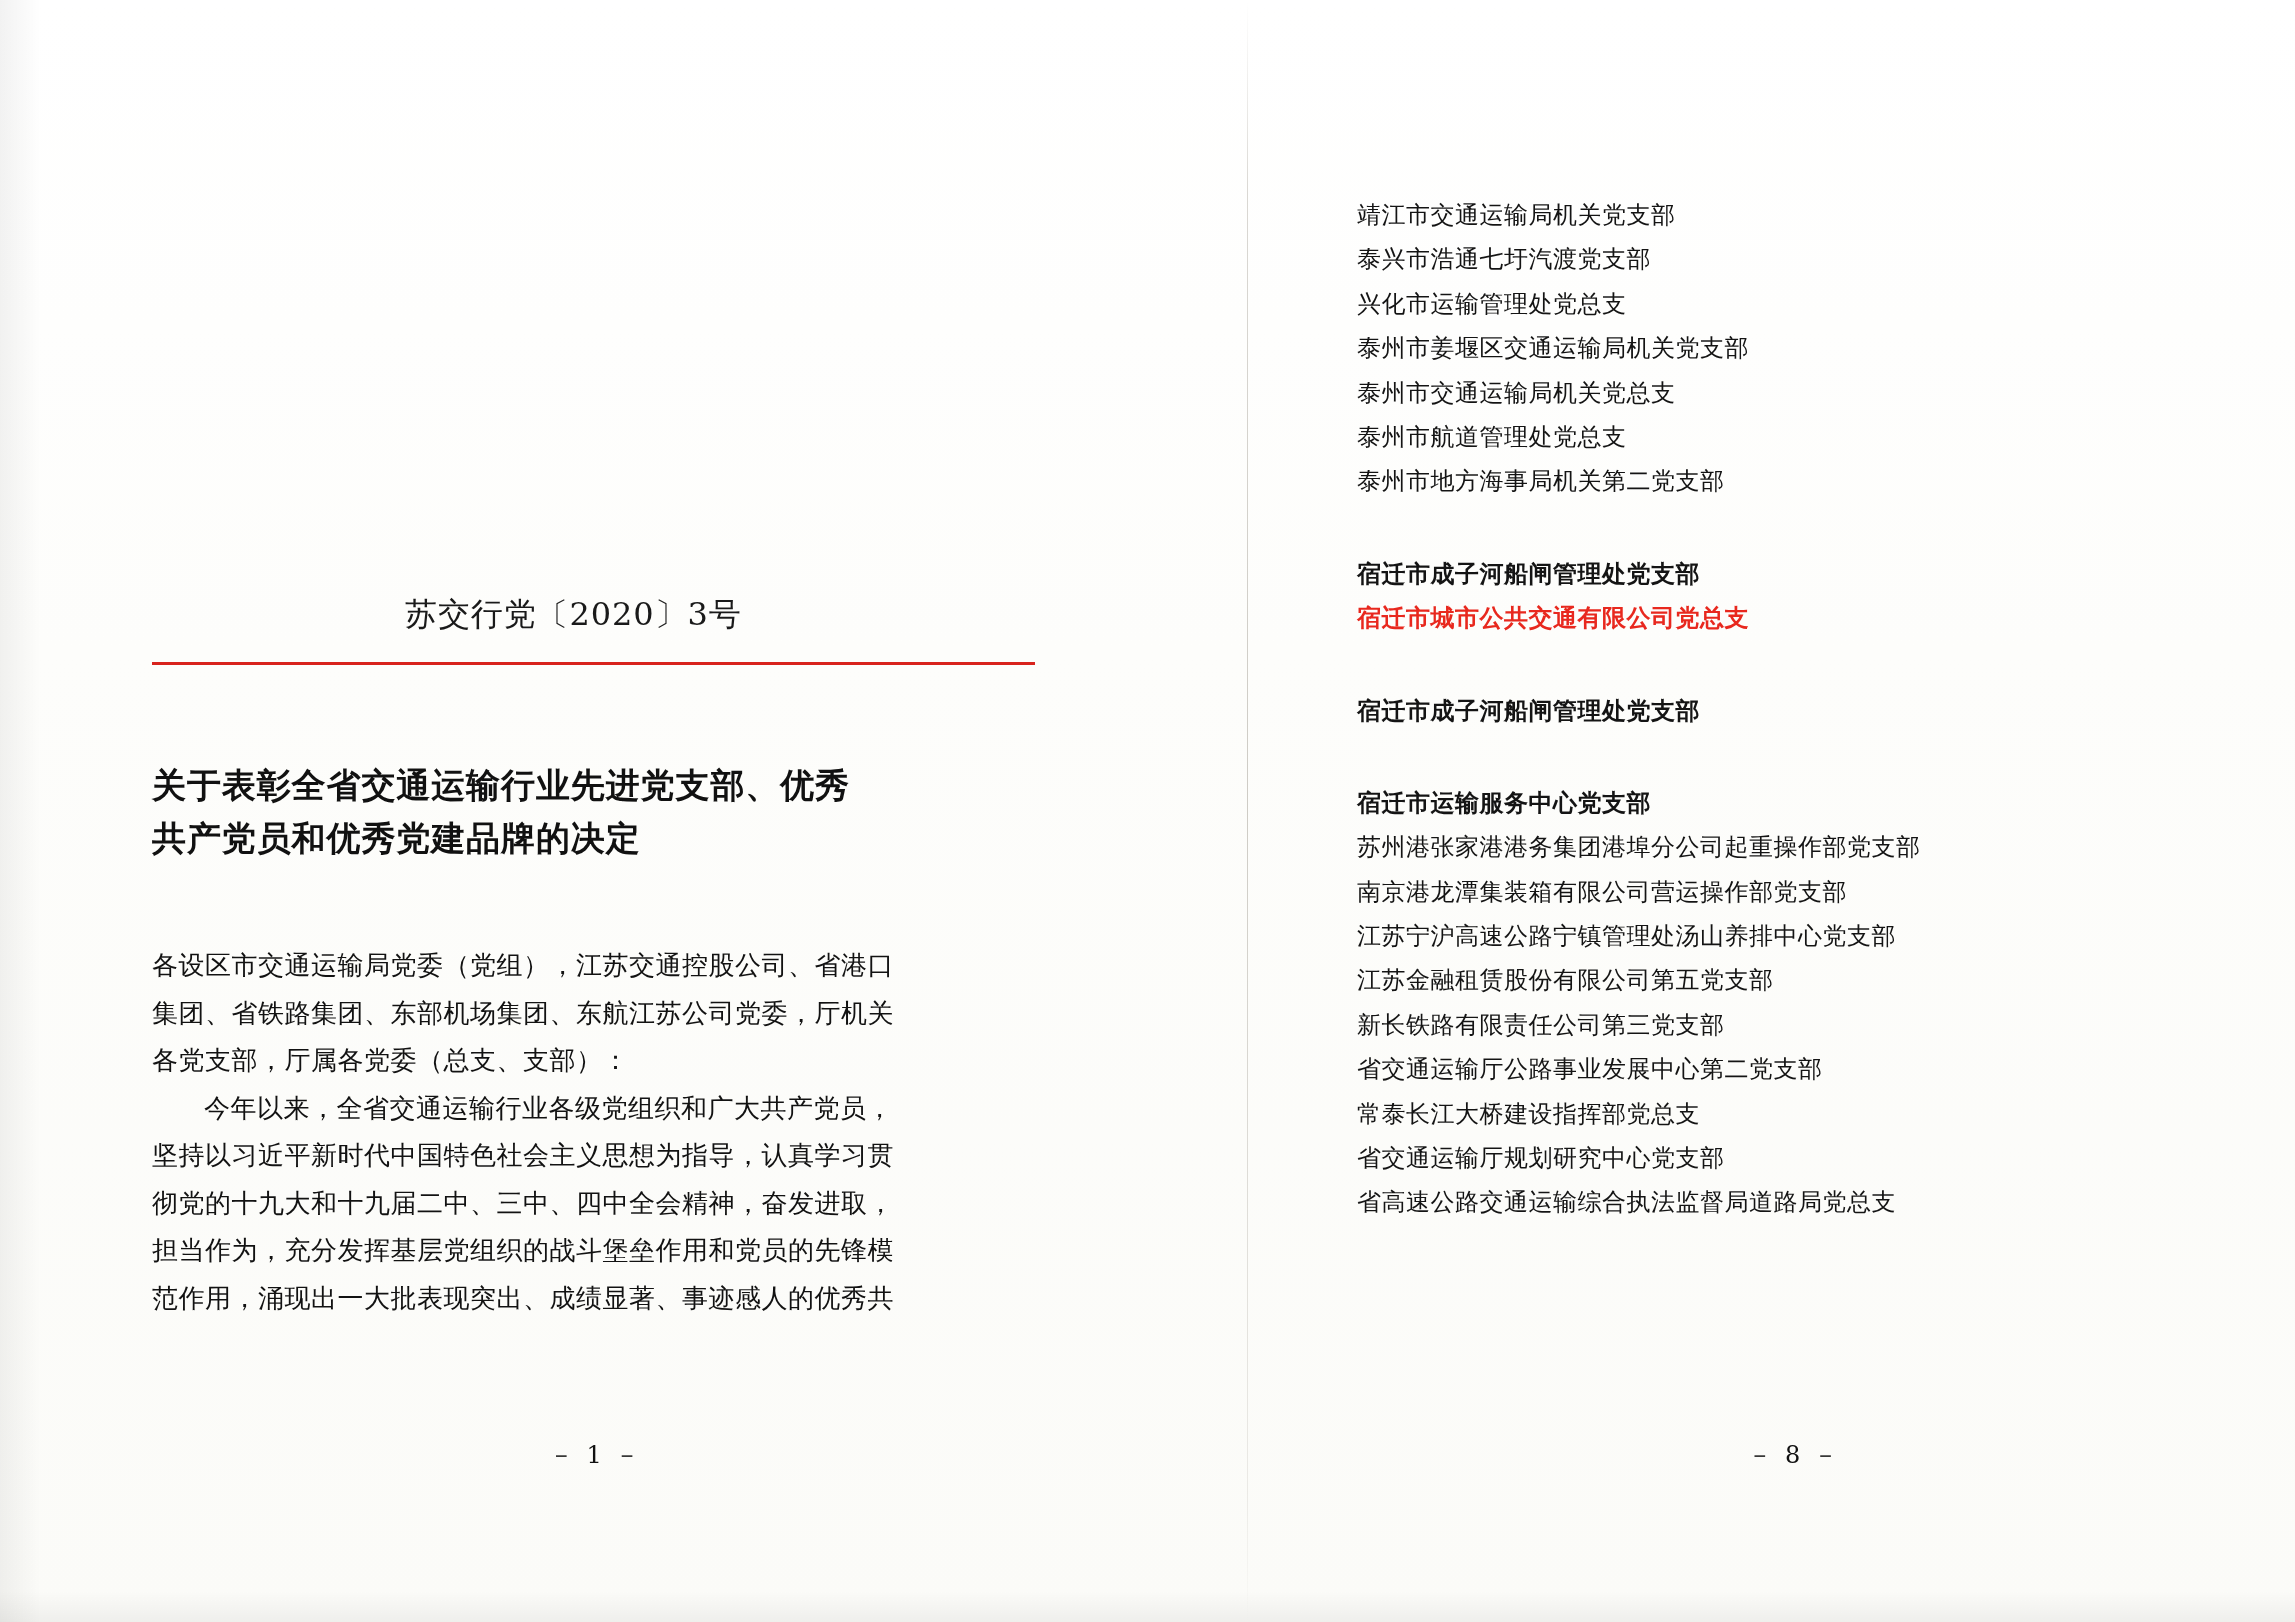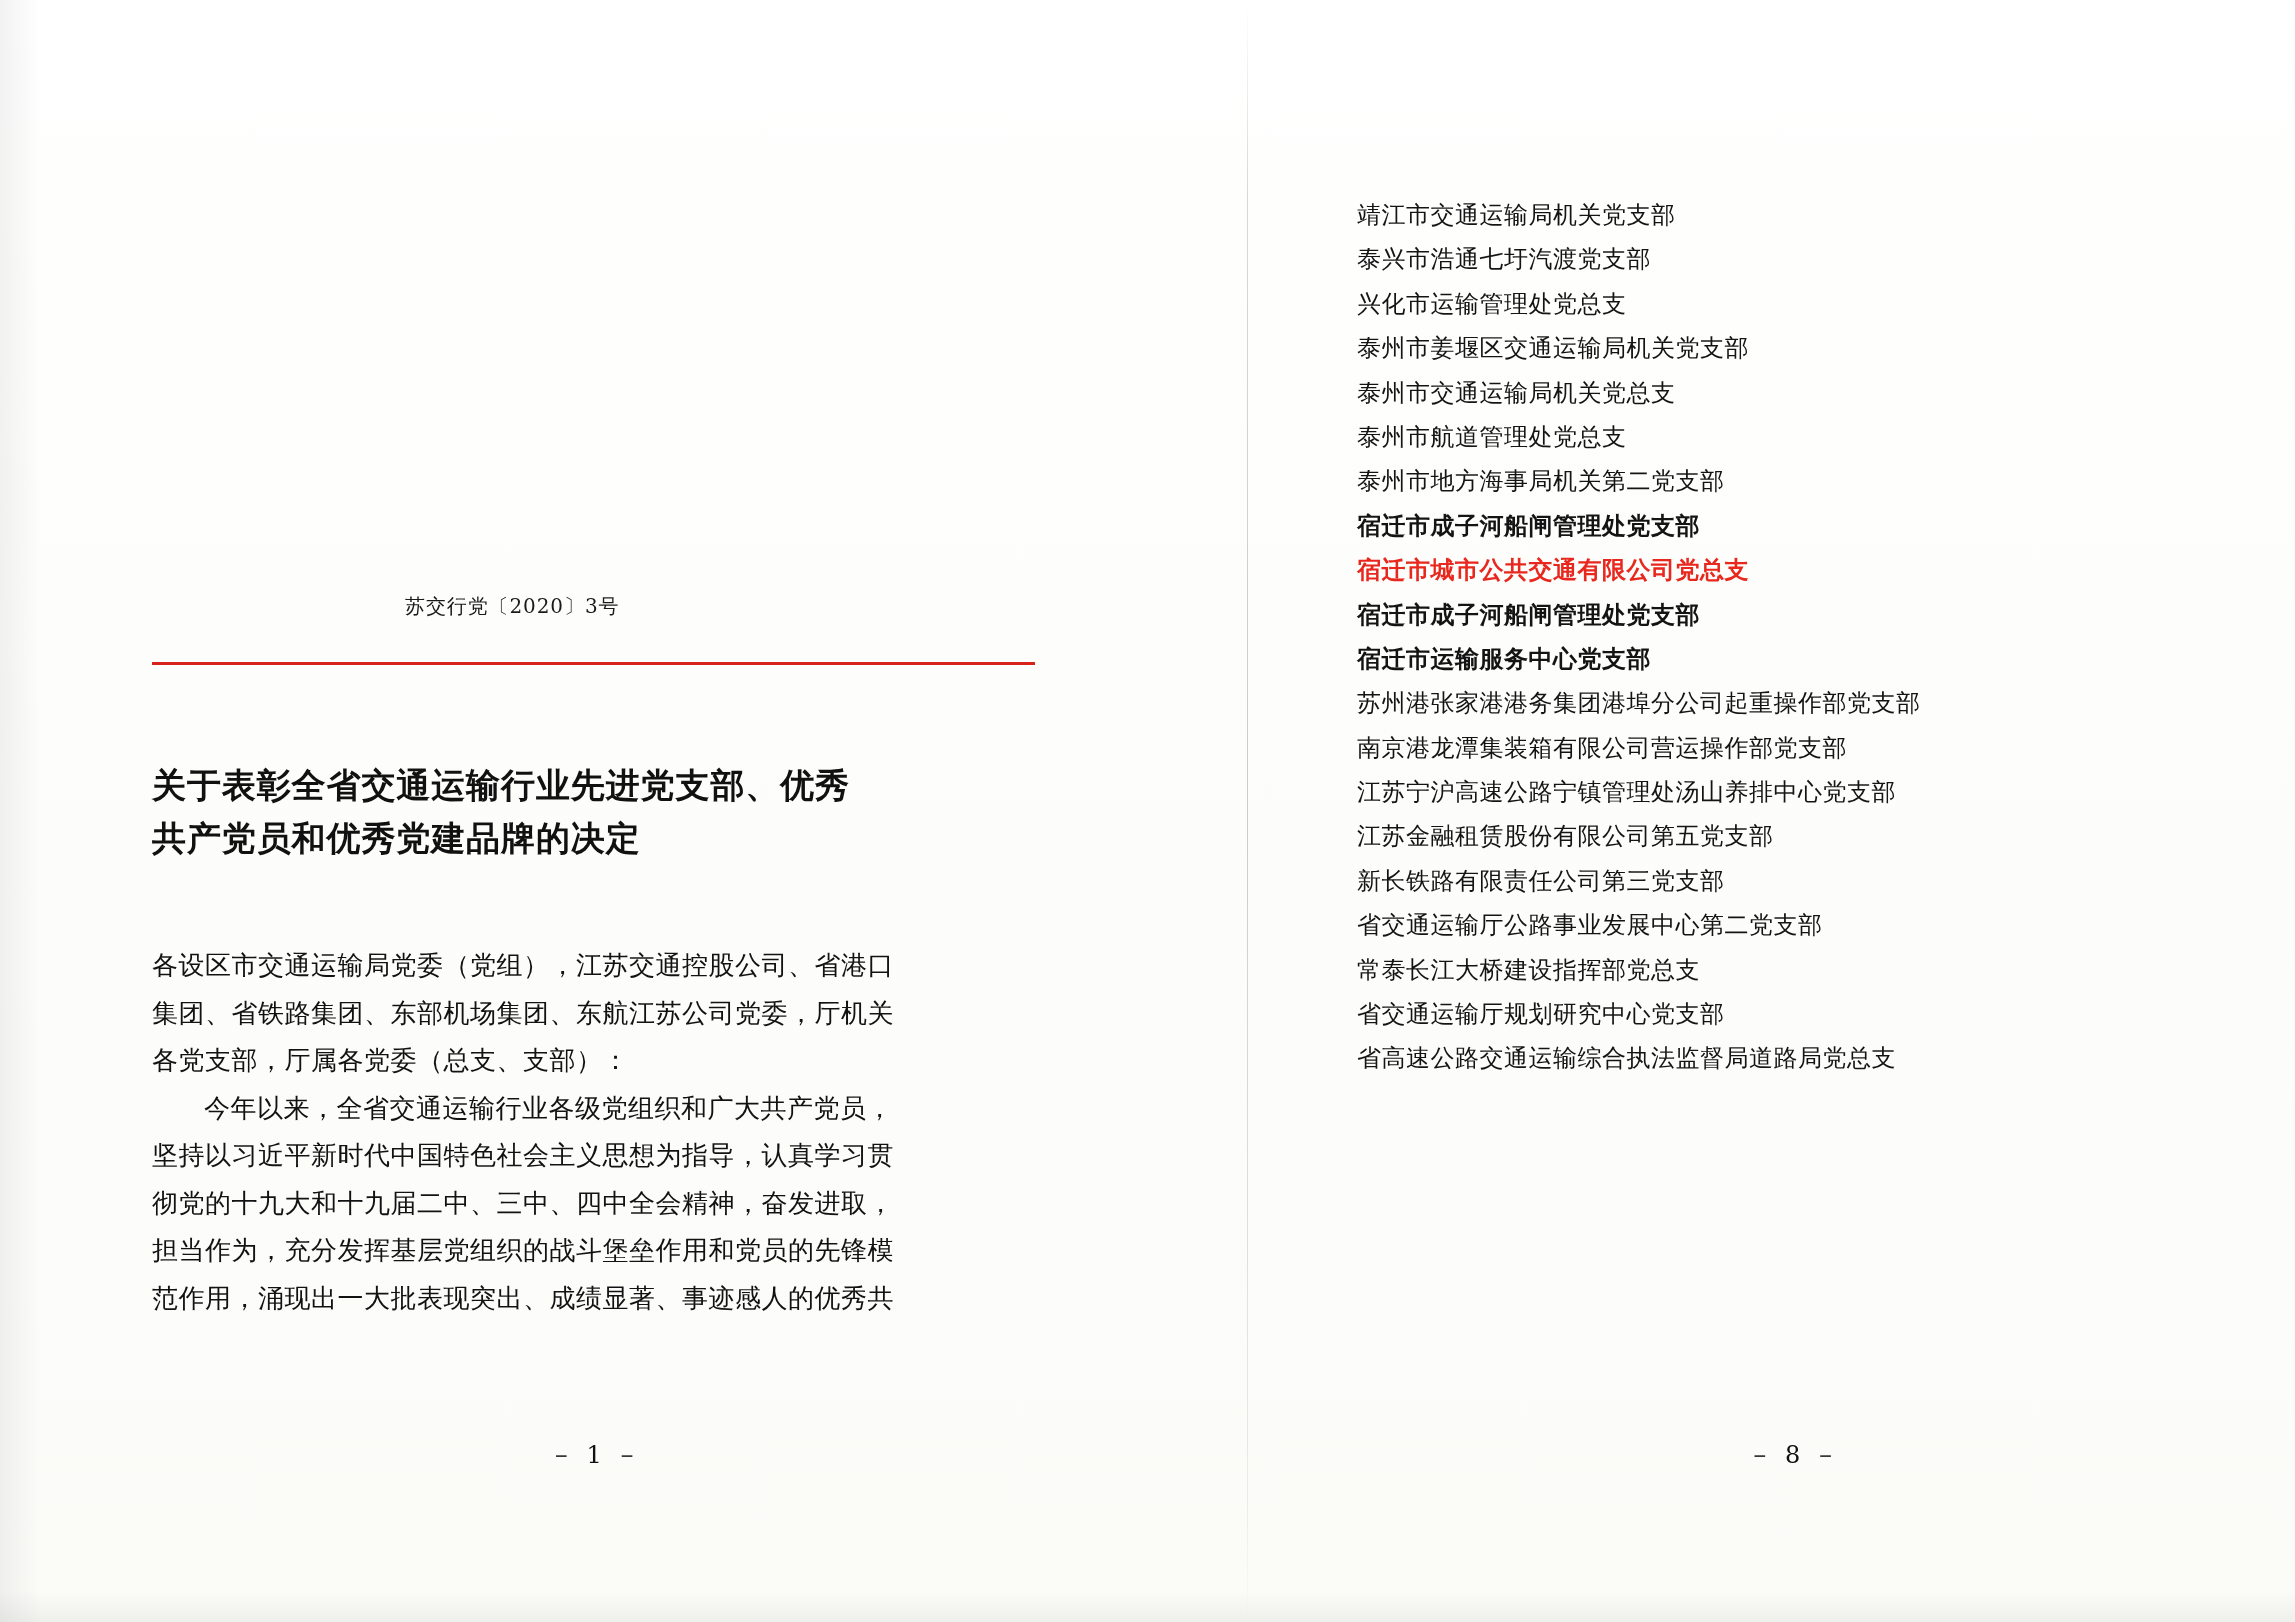--- a/index.html
+++ b/index.html
@@ -52,21 +52,21 @@
     font-size: 59px;
     letter-spacing: 1.8px;
     white-space: nowrap;
     line-height: 1.1;
   }
 
   .doc-number {
     position: absolute;
     left: 405px;
     top: 593px;
-    font-size: 20px;
+    font-size: 32px;
     color: #1a1a1a;
     letter-spacing: 0.9px;
     white-space: nowrap;
   }
 
   .red-rule {
     position: absolute;
     left: 152px;
     top: 662px;
     width: 883px;
@@ -141,20 +141,21 @@
     font-size: 24px;
     line-height: 1.85;
     color: #141414;
     letter-spacing: 0.5px;
   }
   .org-list .row {
     white-space: nowrap;
   }
   .org-list .row.bold {
     font-weight: bold;
+    margin-top: 48px;
   }
   .org-list .row.red {
     font-weight: bold;
     color: #e8281e;
   }
 
   .page-num-right {
     position: absolute;
     left: 106px;
     top: 1439px;

